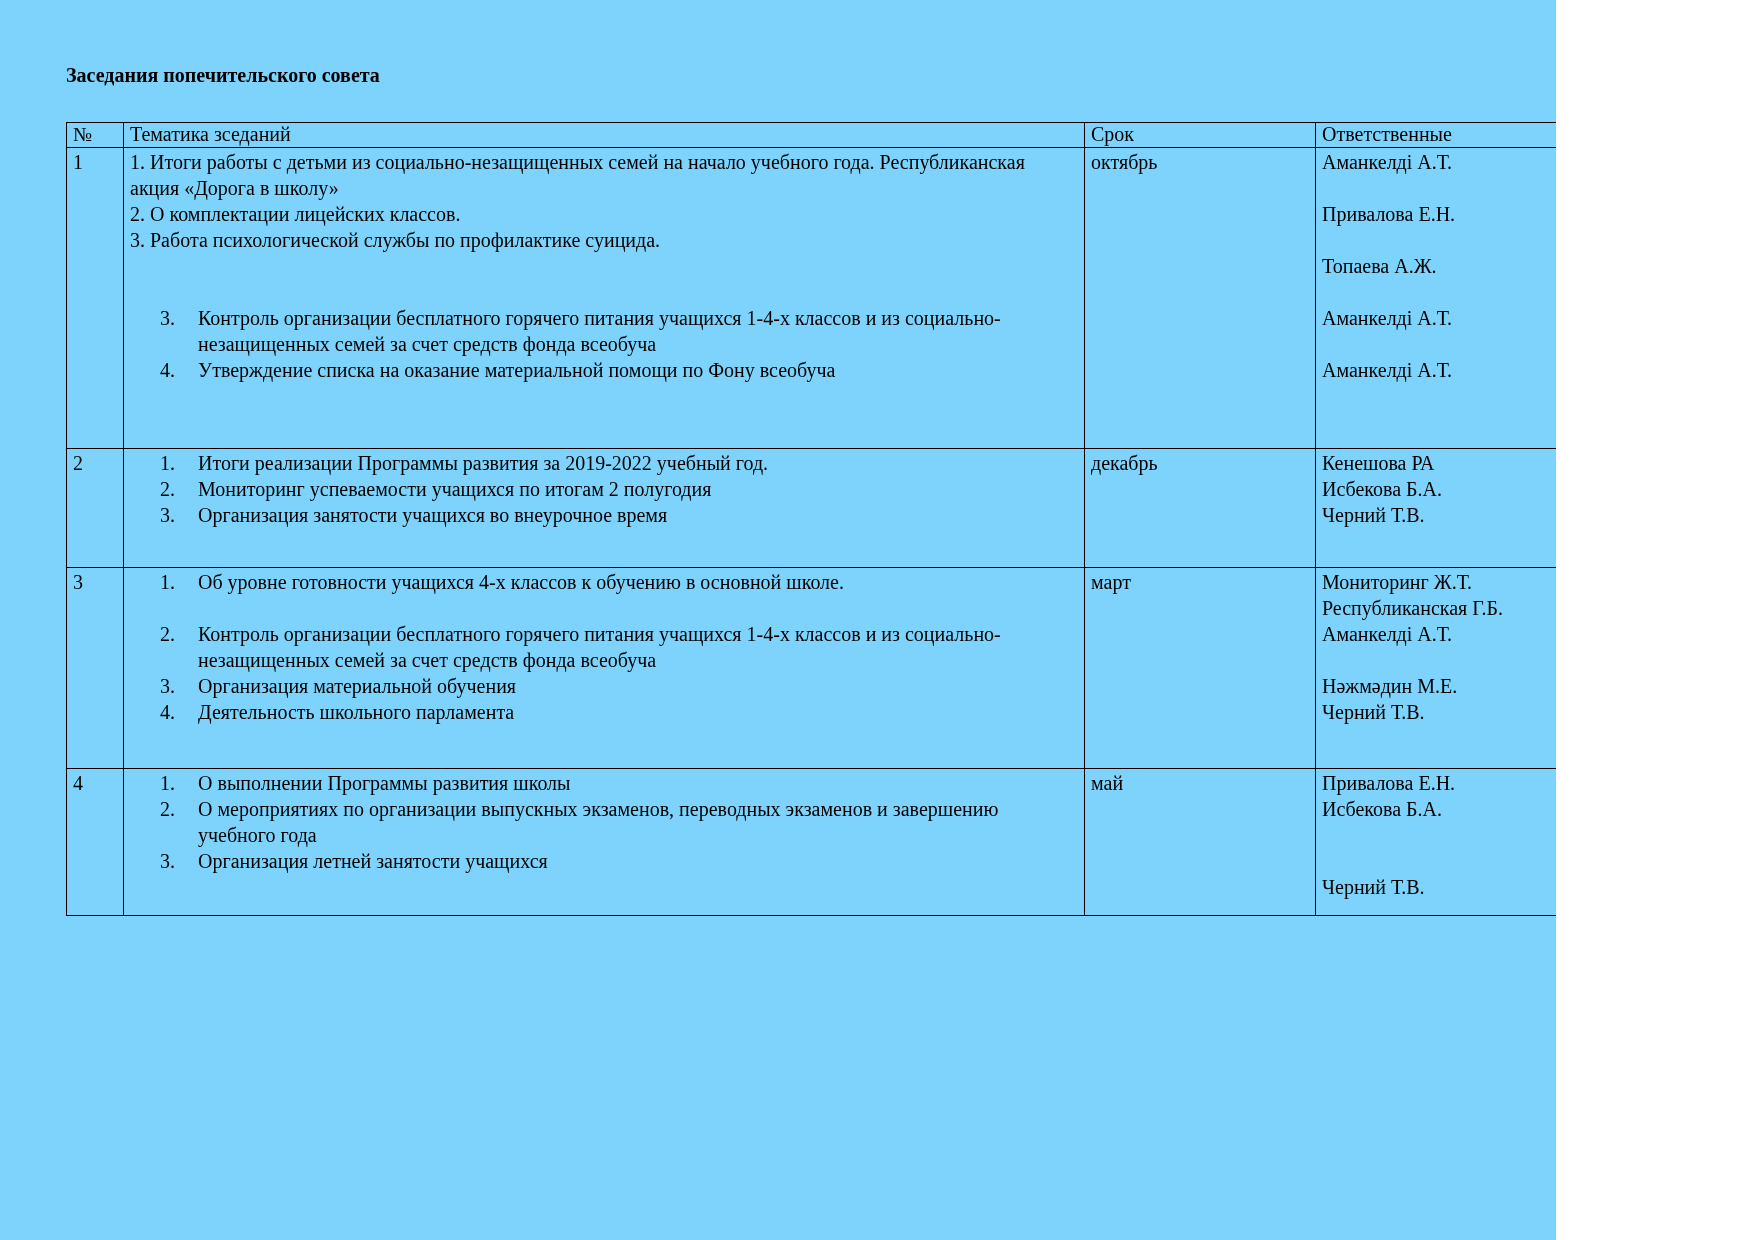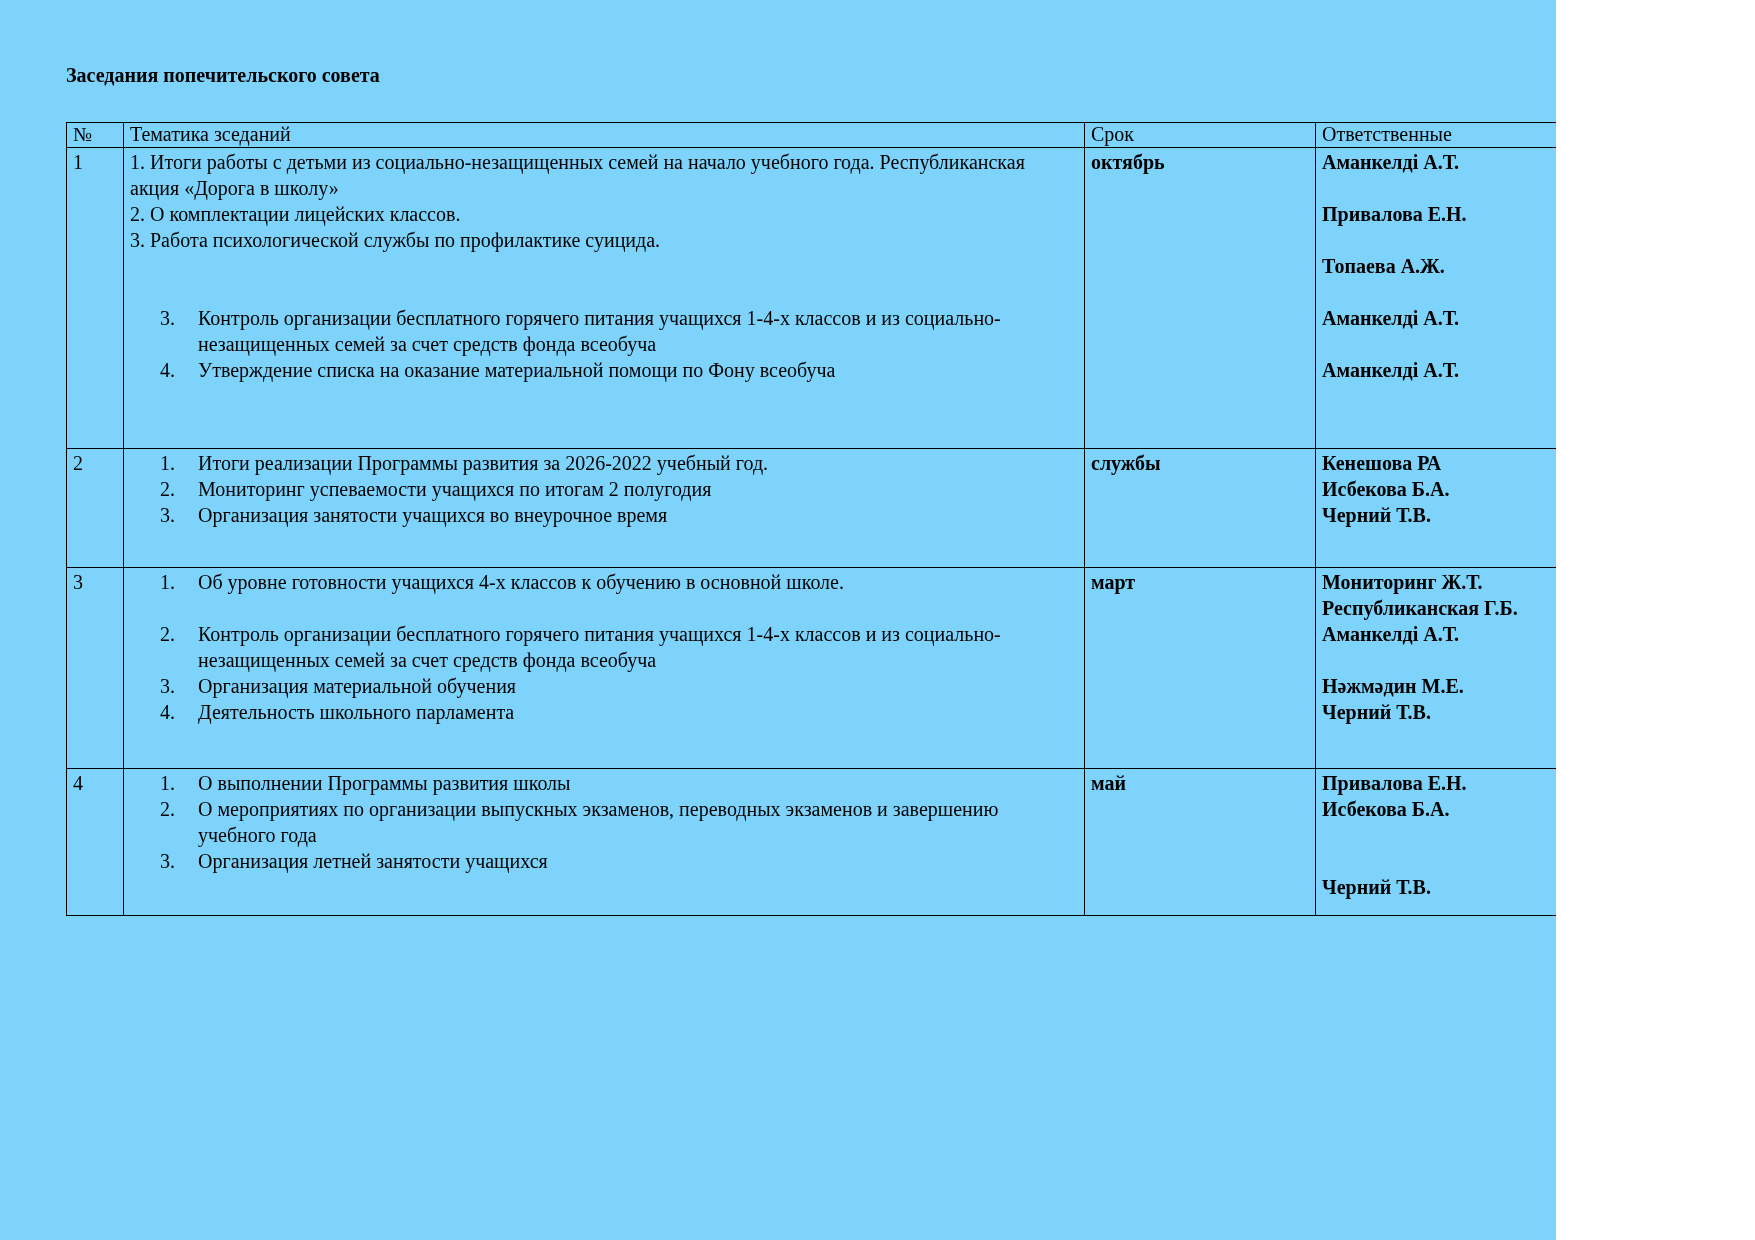--- a/index.html
+++ b/index.html
@@ -61,21 +61,21 @@
   .para { margin: 0; font-family: Liberation Serif, serif; }
   .li {
     display: flex;
     margin-left: 30px;
   }
   .li-num {
     flex: none;
     width: 38px;
   }
   .li-text { flex: 1; }
-  .line { min-height: 26px; font-weight: bold; }
+  .line { min-height: 26px; }
   .spacer1 { height: 26px; }
   .spacer2 { height: 52px; }
 </style>
 </head>
 <body>
 
 <div class="page">
 
   <h1 class="title">Заседания попечительского совета</h1>
 
@@ -126,33 +126,33 @@
           <div class="line"></div>
           <div class="line">Аманкелді А.Т.</div>
         </td>
       </tr>
 
       <tr class="row-2">
         <td>2</td>
         <td>
           <div class="li">
             <span class="li-num">1.</span>
-            <span class="li-text">Итоги реализации Программы развития за 2026-2022 учебный год.</span>
+            <span class="li-text">Итоги реализации Программы развития за 2019-2022 учебный год.</span>
           </div>
           <div class="li">
             <span class="li-num">2.</span>
             <span class="li-text">Мониторинг успеваемости учащихся по итогам 2 полугодия</span>
           </div>
           <div class="li">
             <span class="li-num">3.</span>
             <span class="li-text">Организация занятости учащихся во внеурочное время</span>
           </div>
         </td>
         <td>
-          <div class="line">службы</div>
+          <div class="line">декабрь</div>
         </td>
         <td>
           <div class="line">Кенешова РА</div>
           <div class="line">Исбекова Б.А.</div>
           <div class="line">Черний Т.В.</div>
         </td>
       </tr>
 
       <tr class="row-3">
         <td>3</td>

